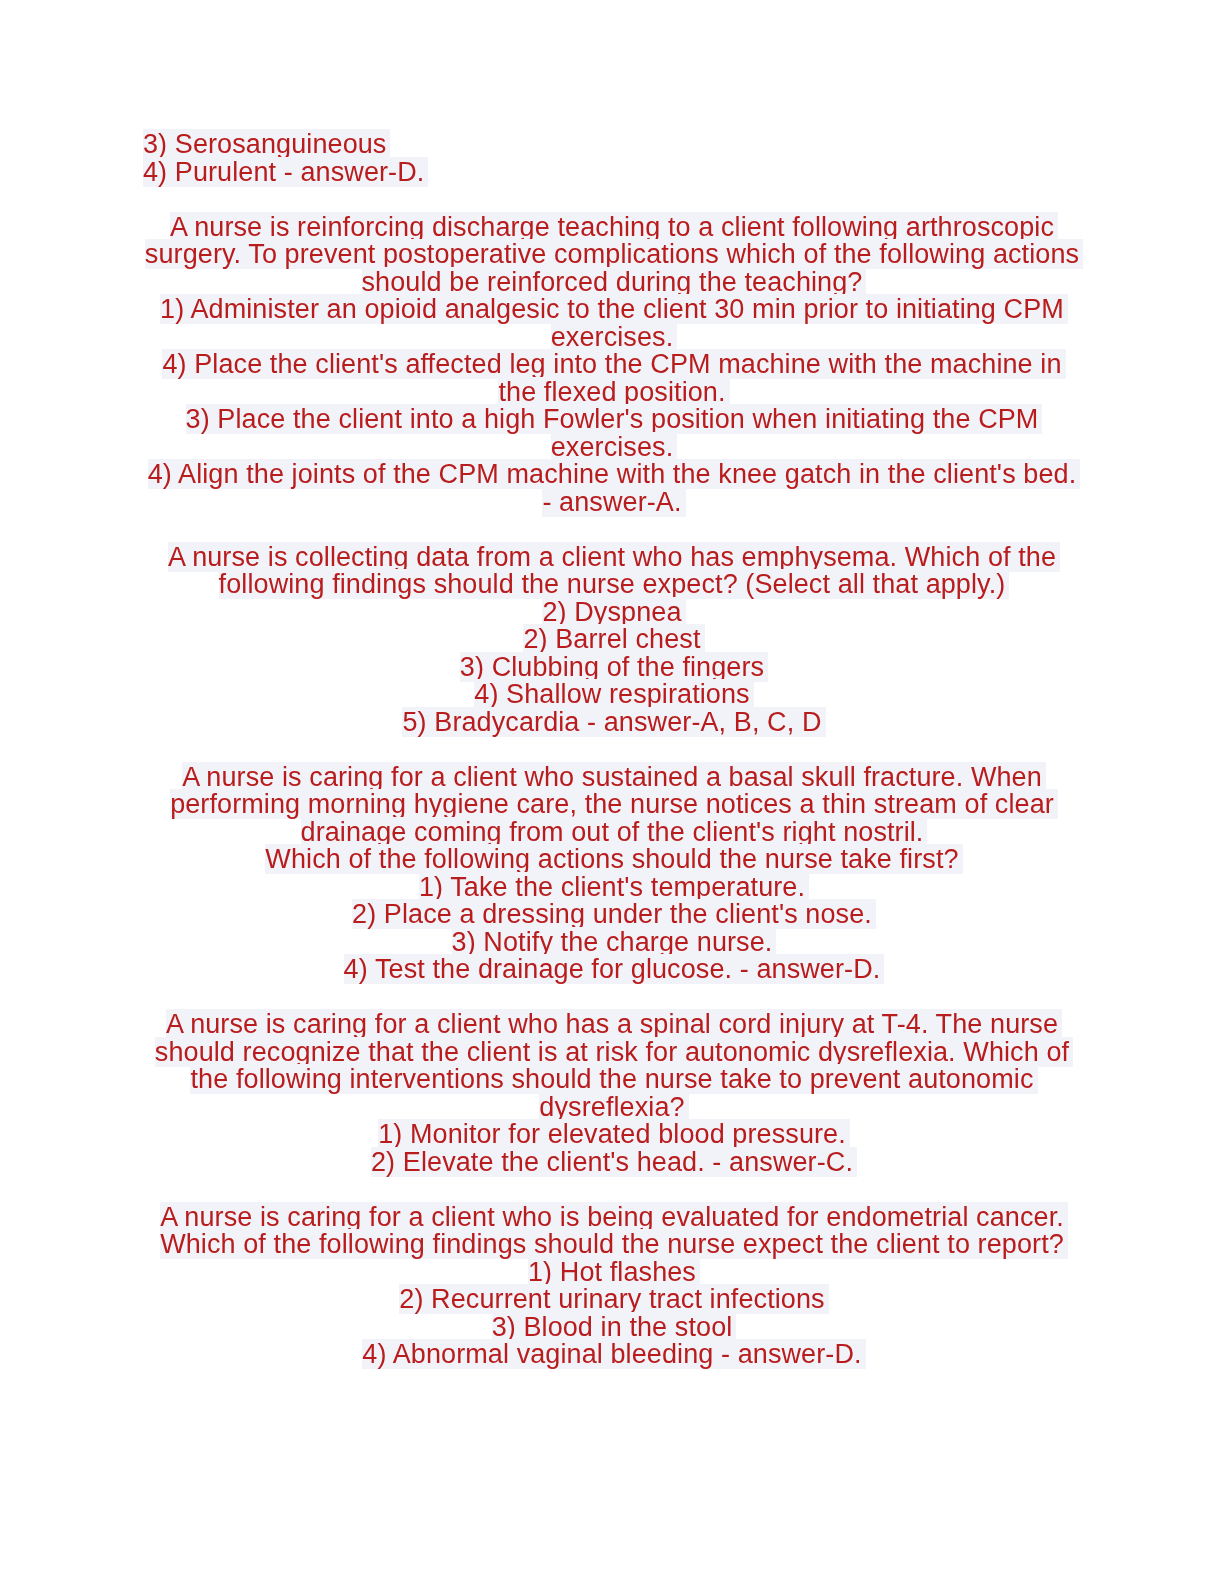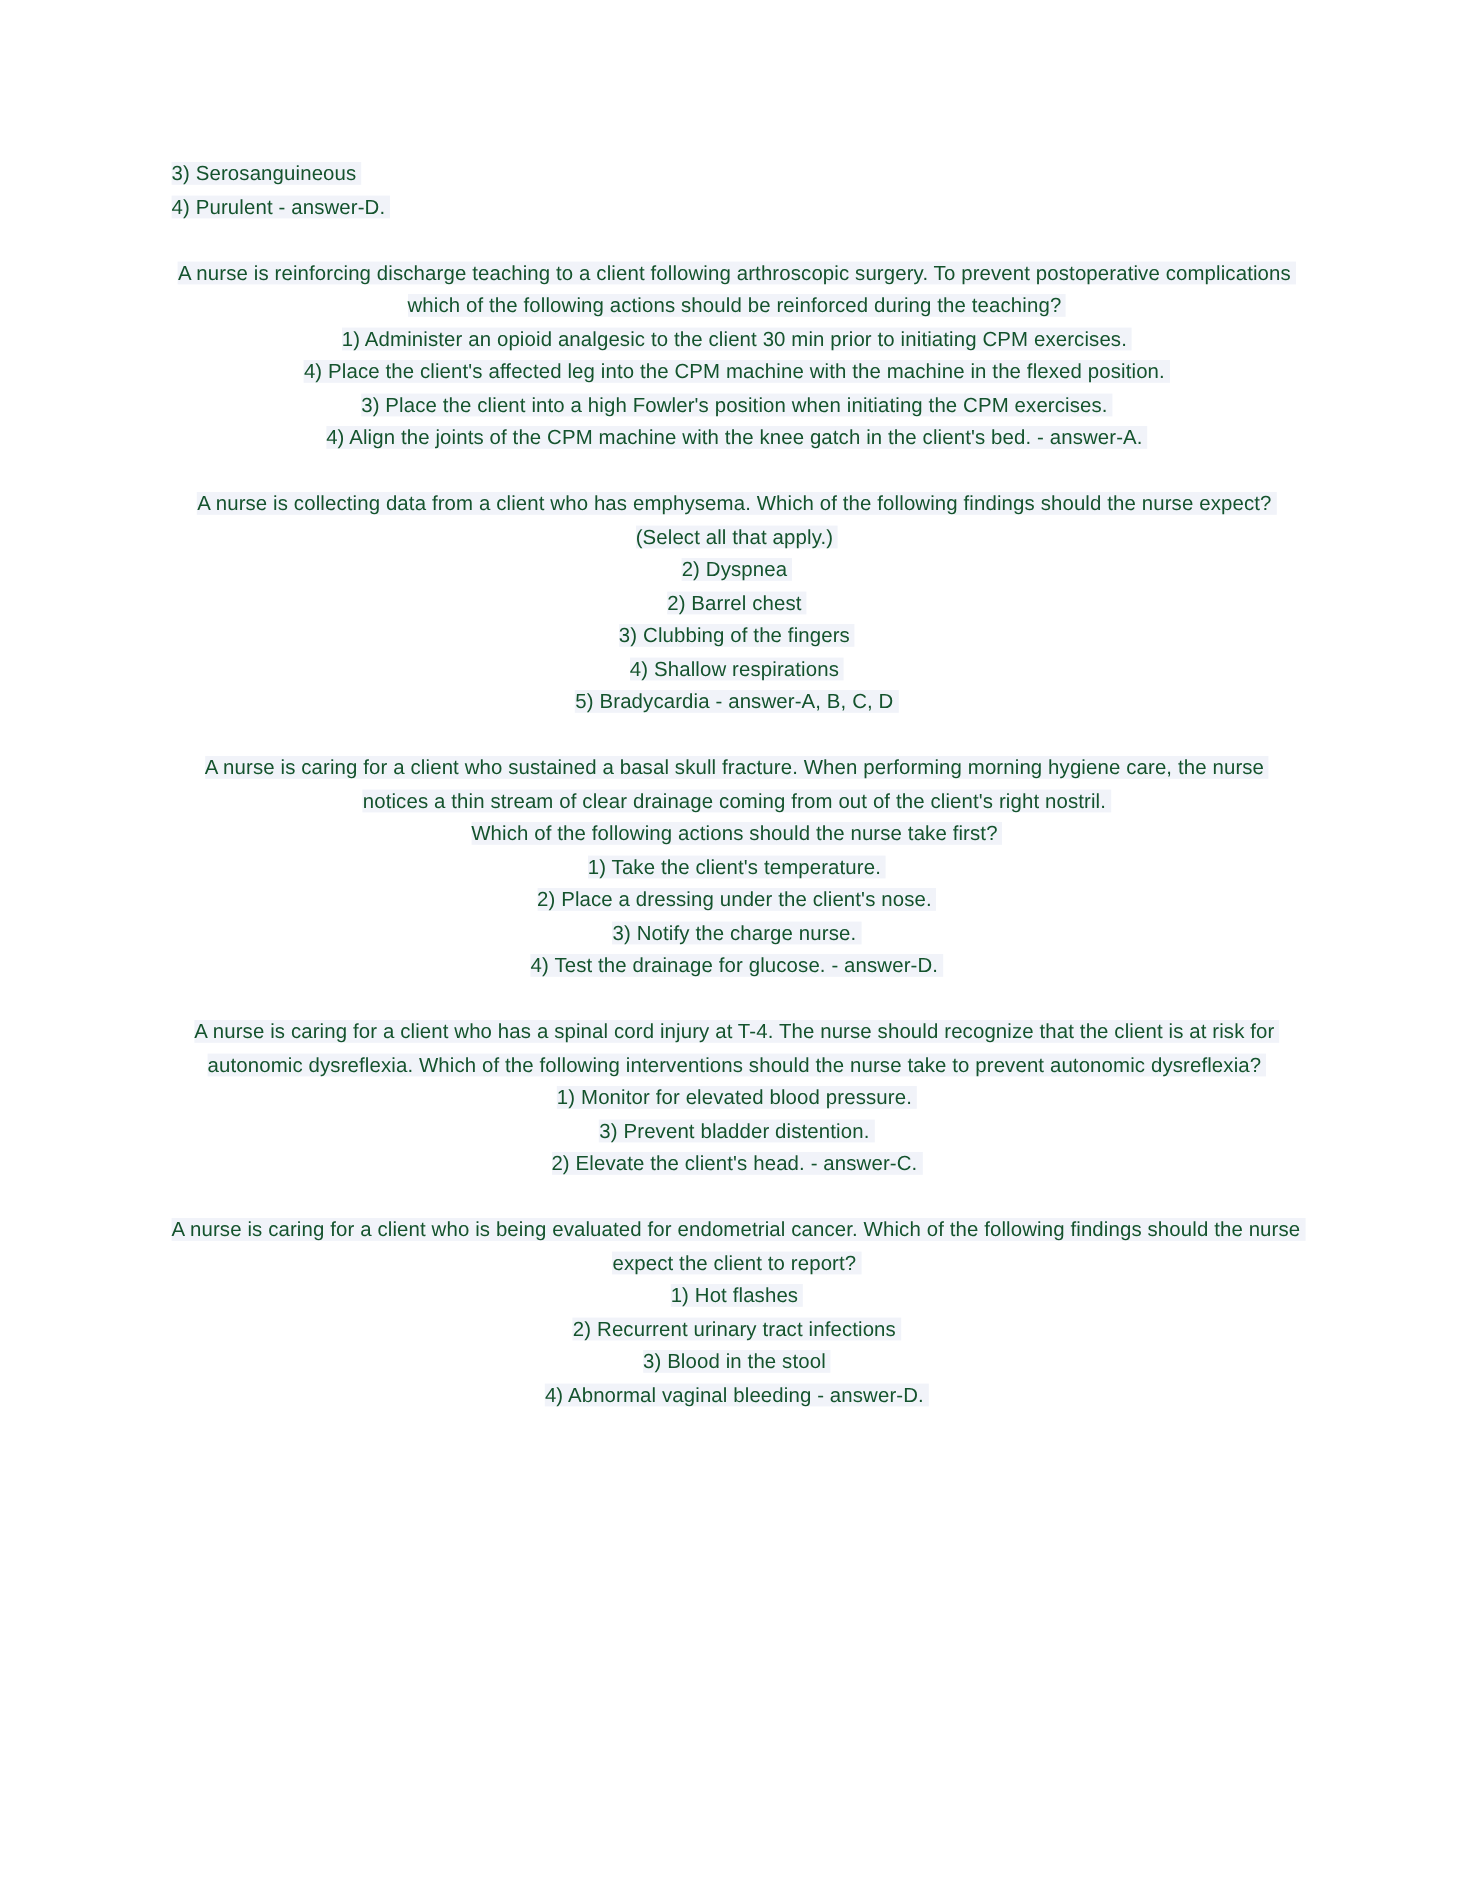--- a/index.html
+++ b/index.html
@@ -17,23 +17,23 @@
     position: relative;
     width: 1224px;
     height: 1584px;
     background: #ffffff;
   }
   .content {
     position: absolute;
     left: 143px;
     top: 131px;
     width: 942px;
-    font-size: 17px;
+    font-size: 27px;
     line-height: 27.5px;
-    color: #14532d;
+    color: #b91c1c;
     letter-spacing: 0.1px;
   }
   .para + .para {
     margin-top: 27.5px;
     text-align: center;
   }
   .line {
     
   }
   .hl {
@@ -75,21 +75,20 @@
       <div class="line"><span class="hl">Which of the following actions should the nurse take first?</span></div>
       <div class="line"><span class="hl">1) Take the client's temperature.</span></div>
       <div class="line"><span class="hl">2) Place a dressing under the client's nose.</span></div>
       <div class="line"><span class="hl">3) Notify the charge nurse.</span></div>
       <div class="line"><span class="hl">4) Test the drainage for glucose. - answer-D.</span></div>
     </div>
 
     <div class="para">
       <div class="line"><span class="hl">A nurse is caring for a client who has a spinal cord injury at T-4. The nurse should recognize that the client is at risk for autonomic dysreflexia. Which of the following interventions should the nurse take to prevent autonomic dysreflexia?</span></div>
       <div class="line"><span class="hl">1) Monitor for elevated blood pressure.</span></div>
-      <div class="line"><span class="hl">3) Prevent bladder distention.</span></div>
       <div class="line"><span class="hl">2) Elevate the client's head. - answer-C.</span></div>
     </div>
 
     <div class="para">
       <div class="line"><span class="hl">A nurse is caring for a client who is being evaluated for endometrial cancer. Which of the following findings should the nurse expect the client to report?</span></div>
       <div class="line"><span class="hl">1) Hot flashes</span></div>
       <div class="line"><span class="hl">2) Recurrent urinary tract infections</span></div>
       <div class="line"><span class="hl">3) Blood in the stool</span></div>
       <div class="line"><span class="hl">4) Abnormal vaginal bleeding - answer-D.</span></div>
     </div>

